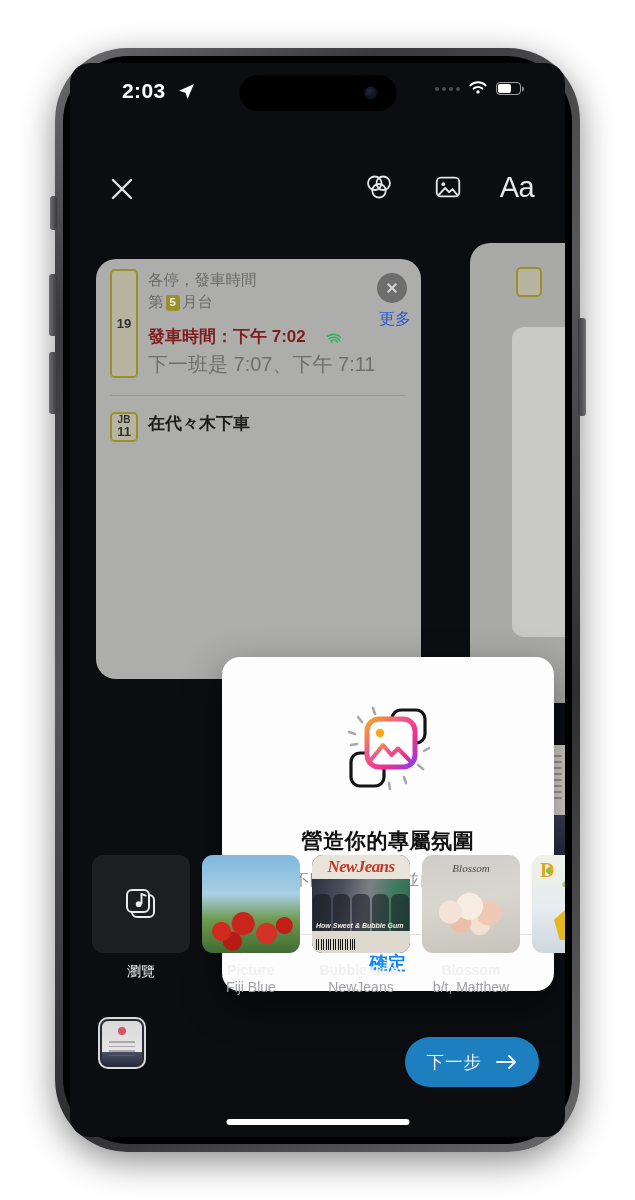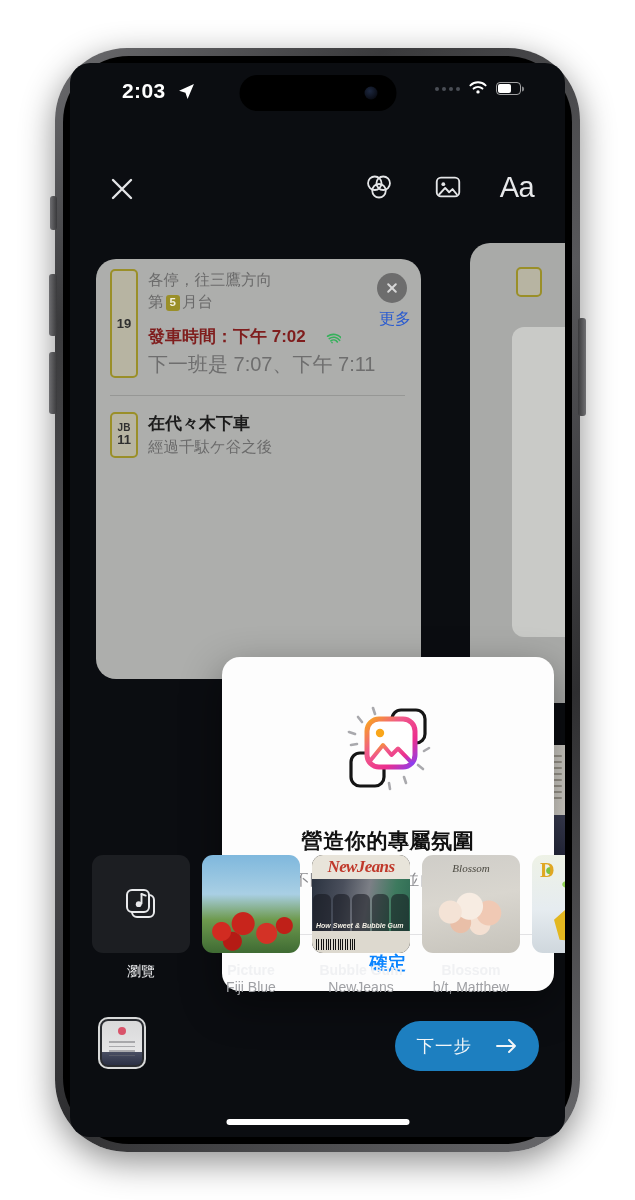--- a/index.html
+++ b/index.html
@@ -230,23 +230,23 @@
     border:2px solid rgba(255,255,255,.82); border-radius:10px; overflow:hidden; cursor:pointer;
     background:#2a2c31;
   }
   .thumb-in{ position:absolute; inset:2px; border-radius:6px; overflow:hidden;
     background:linear-gradient(180deg,#d9d9da 0%,#e6e6e7 70%,#4a4f63 70%,#2b3045 100%); }
   .thumb-dot{ position:absolute; left:50%; transform:translateX(-50%); top:6px;
               width:8px; height:8px; border-radius:50%; background:#d9536a; }
   .thumb-ln{ position:absolute; left:7px; right:7px; top:20px; }
   .thumb-ln i{ display:block; height:1.5px; background:rgba(110,110,115,.5); margin-bottom:3px; }
   .next-btn{
-    position:absolute; right:26px; bottom:66px;
+    position:absolute; right:26px; bottom:50px;
     height:50px; padding:6px 22px; border-radius:25px; background:#1d7fc0;
-    display:flex; align-items:center; gap:24px; cursor:pointer;
+    display:flex; align-items:center; gap:14px; cursor:pointer;
   }
   .next-lbl{ color:#f2f6f8; font-size:17.5px; font-weight:500; letter-spacing:1px; }
   .home-ind{
     position:absolute; left:50%; transform:translateX(-50%); bottom:12px;
     width:183px; height:6px; border-radius:3px; background:#fff;
   }
 </style>
 </head>
 <body>
 
@@ -335,21 +335,21 @@
       </div>
 
       <div class="widget-card">
         <div class="wc-inner">
 
           <div class="wc-row">
             <div class="line-badge">
               <span class="lb-n">19</span>
             </div>
             <div class="wc-txt">
-              <div class="wc-l1">各停，往三鷹方向</div>
+              <div class="wc-l1">各停，發車時間</div>
               <div class="wc-l2">
                 <span>第</span>
                 <span class="plat-num">5</span>
                 <span>月台</span>
               </div>
               <div class="wc-depart">
                 <span>發車時間：下午 7:02</span>
                 <svg width="15" height="15" viewBox="0 0 16 16">
                   <g transform="rotate(-35 8 8)" stroke="#35b15b" stroke-width="1.7" fill="none" stroke-linecap="round">
                     <path d="M3 12.5a3 3 0 0 1 0-0.2"></path>
@@ -365,21 +365,20 @@
 
           <div class="wc-div"></div>
 
           <div class="wc-row wc-row2">
             <div class="line-badge">
               <span class="lb-s">JB</span>
               <span class="lb-n">11</span>
             </div>
             <div class="wc-txt">
               <div class="wc-bold">在代々木下車</div>
-              <div class="wc-sub">經過千駄ケ谷之後</div>
             </div>
           </div>
         </div>
 
         <div class="wc-close">
           <svg width="16" height="16" viewBox="0 0 16 16">
             <path d="M4.2 4.2 11.8 11.8M11.8 4.2 4.2 11.8" stroke="#d7d7d7" stroke-width="2" stroke-linecap="round"></path>
           </svg>
         </div>
         <div class="wc-more">更多</div>

